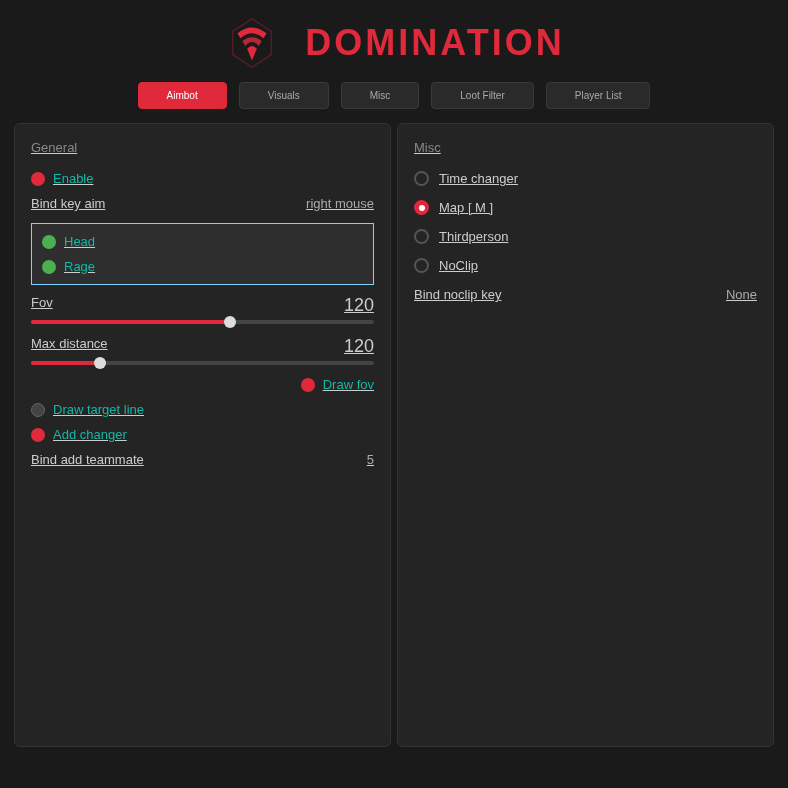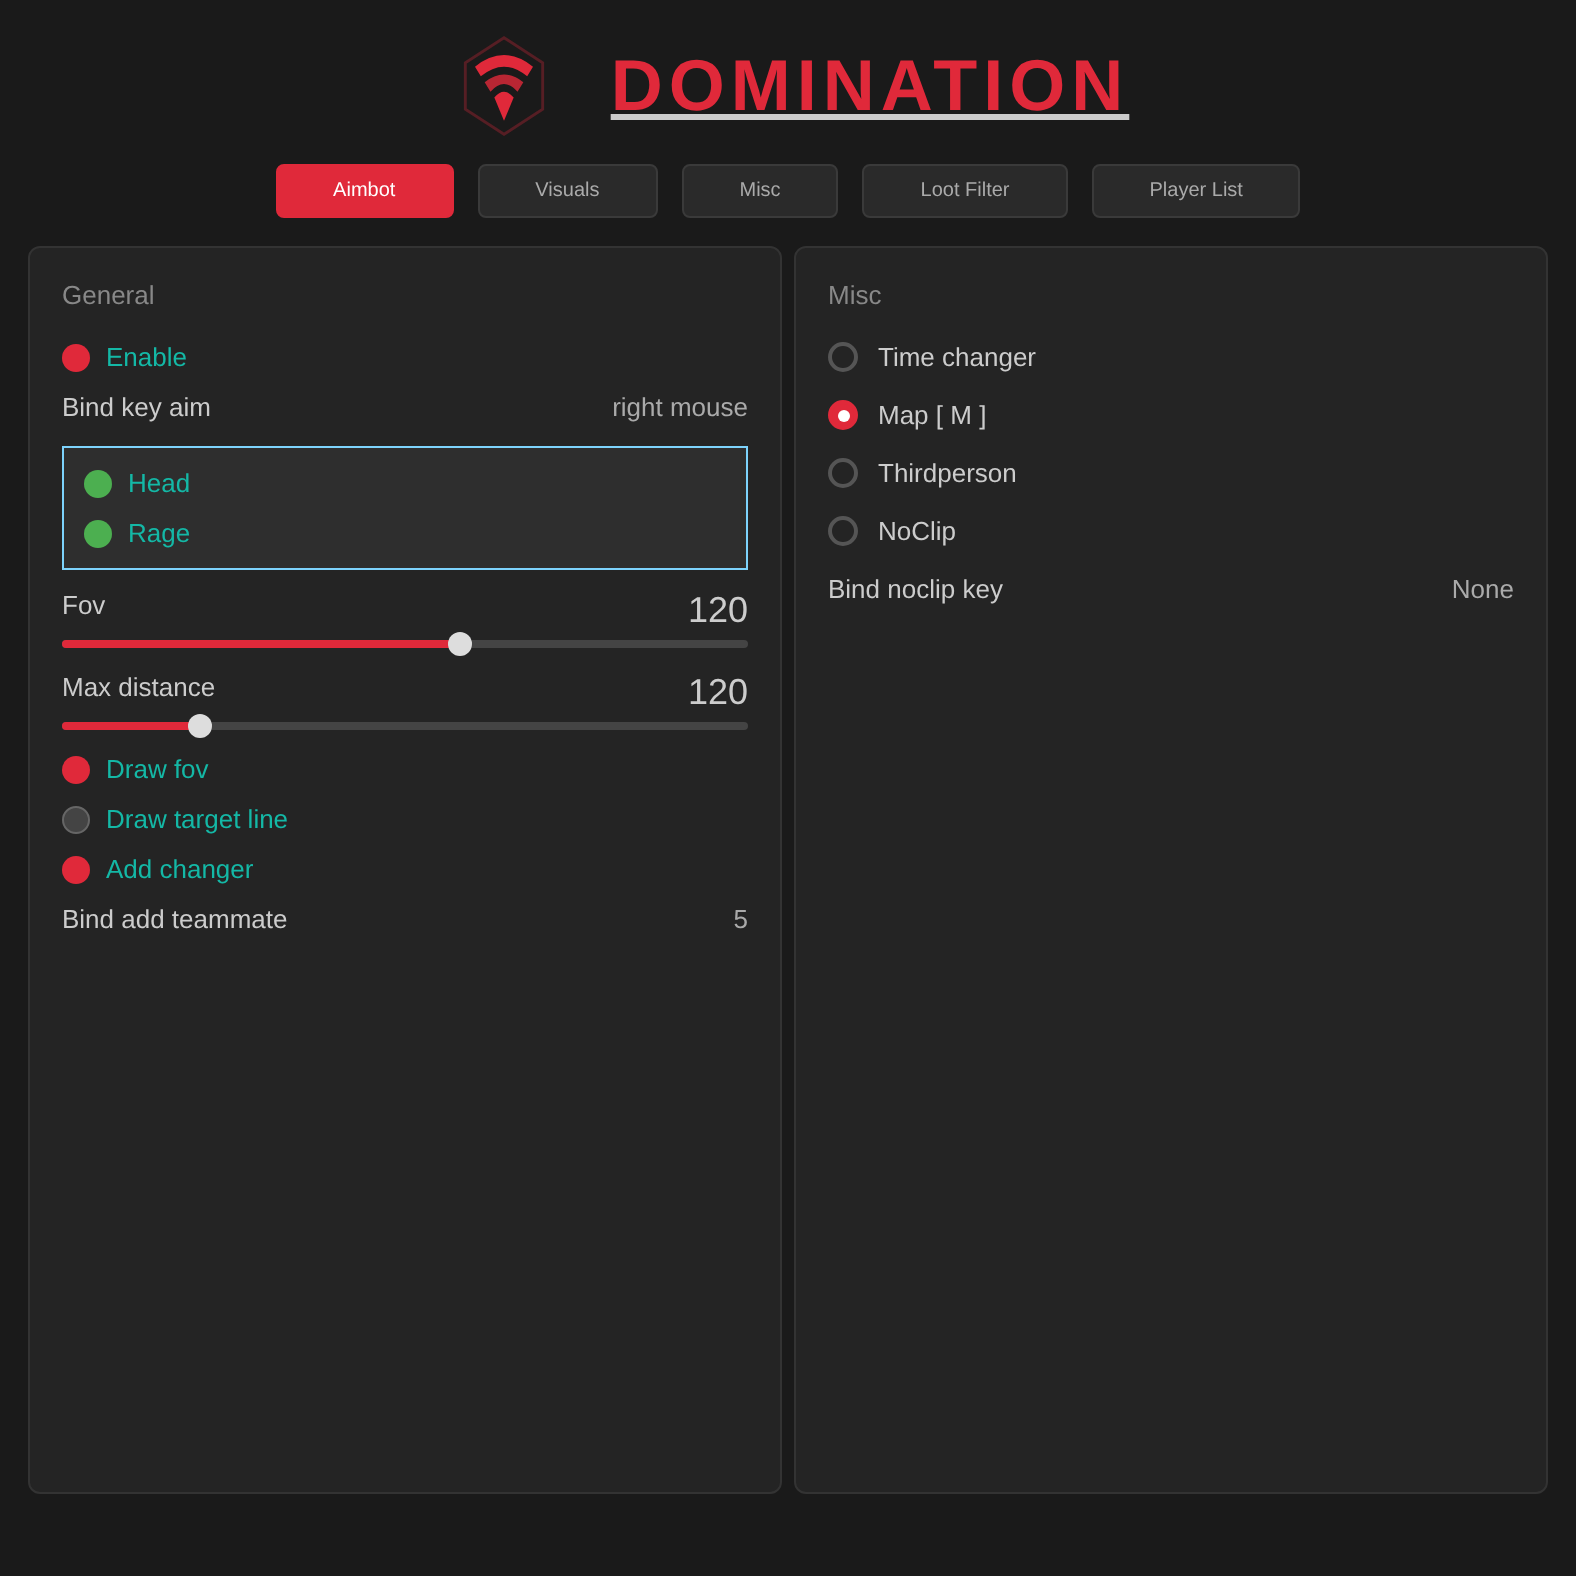--- a/index.html
+++ b/index.html
@@ -16,21 +16,20 @@
     .header {
       display: flex;
       justify-content: center;
       align-items: center;
       padding: 14px 0 10px 0;
     }
     .logo-container {
       display: flex;
       align-items: center;
       gap: 24px;
-      text-decoration: underline;
     }
     .logo-icon {
       width: 58px;
       height: 58px;
     }
     .logo-text {
       font-size: 36px;
       font-weight: bold;
       color: #e0293a;
       letter-spacing: 3px;
@@ -58,20 +57,21 @@
       color: #fff;
       border-color: #e0293a;
     }
 
     
     .main-content {
       display: flex;
       gap: 6px;
       padding: 0 14px 14px 14px;
       height: calc(788px - 150px);
+      text-decoration: underline;
     }
 
     
     .panel {
       background: #242424;
       border: 1px solid #333;
       border-radius: 6px;
       padding: 16px;
     }
     .panel-left {
@@ -275,21 +275,21 @@
       <div class="slider-header">
         <span class="slider-name">Max distance</span>
         <span class="slider-value">120</span>
       </div>
       <div class="slider-track">
         <div class="slider-fill" style="width:20%;"></div>
         <div class="slider-thumb" style="left:20%;"></div>
       </div>
     </div>
 
-    <div class="toggle-row" style="margin-top:6px;">
+    <div class="toggle-row" style="margin-top:6px;justify-content:flex-end;">
       <div class="toggle-dot dot-red"></div>
       <span class="toggle-label">Draw fov</span>
     </div>
 
     <div class="toggle-row">
       <div class="toggle-dot dot-gray"></div>
       <span class="toggle-label">Draw target line</span>
     </div>
 
     <div class="toggle-row">

